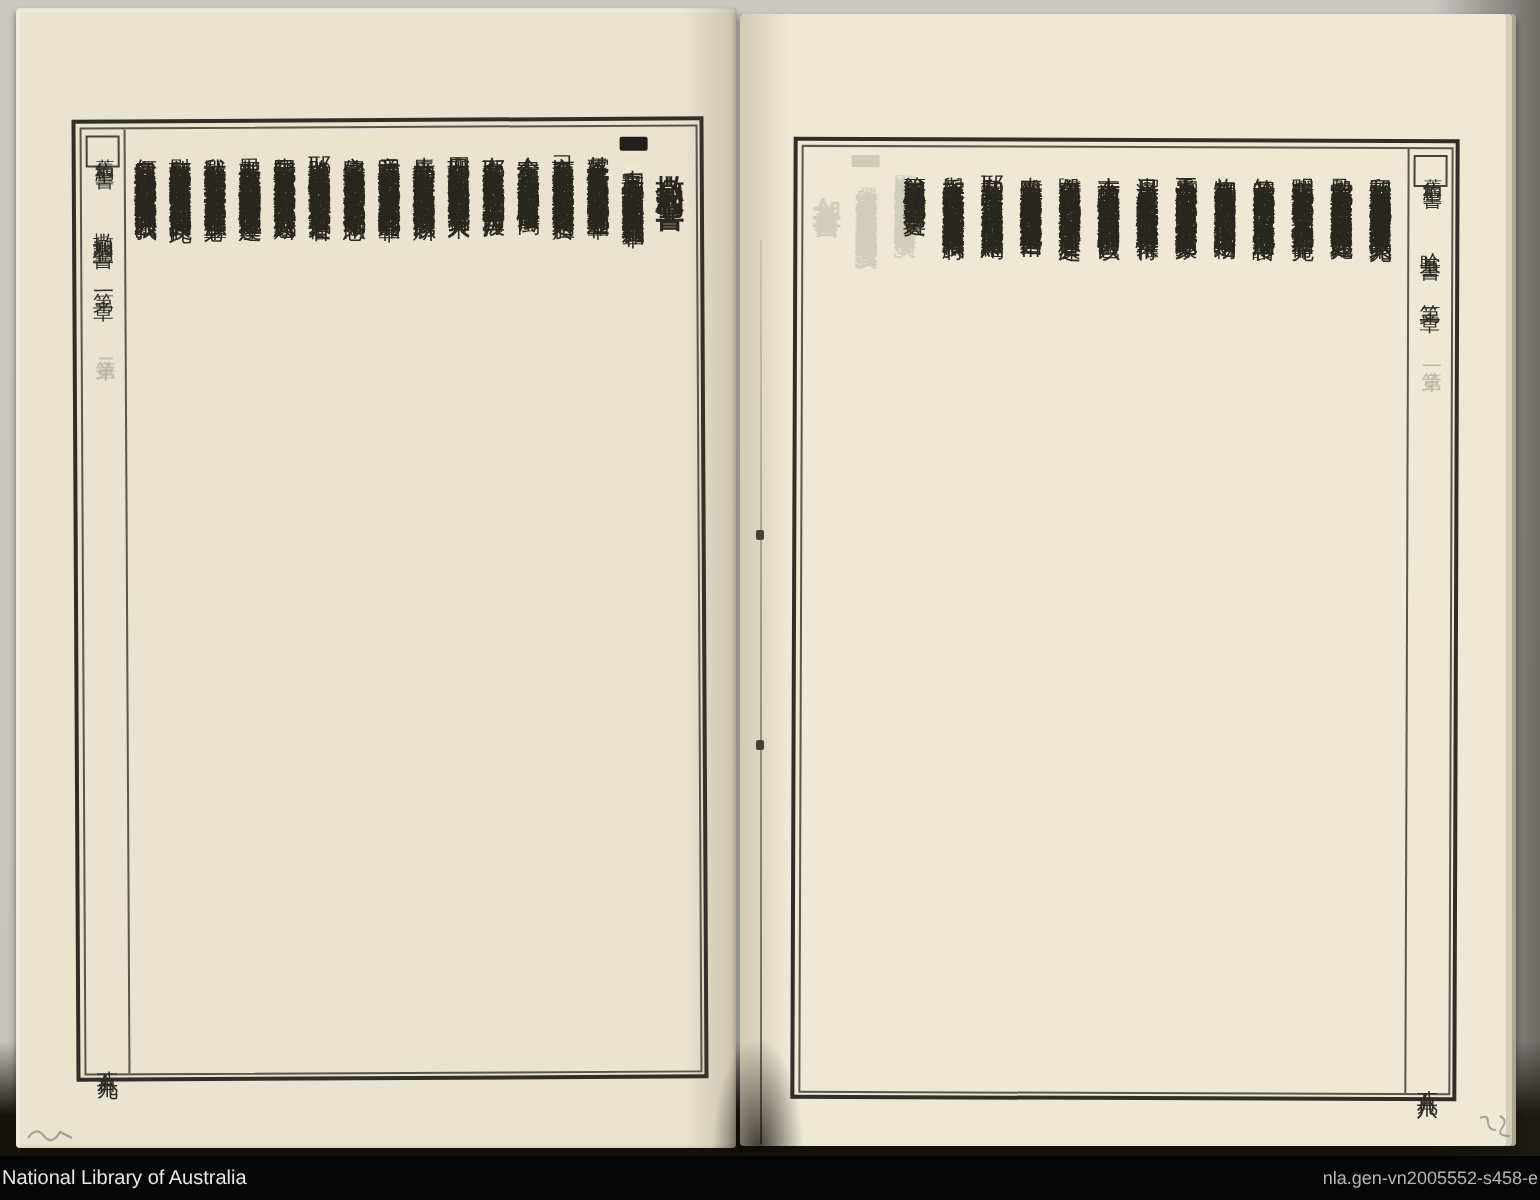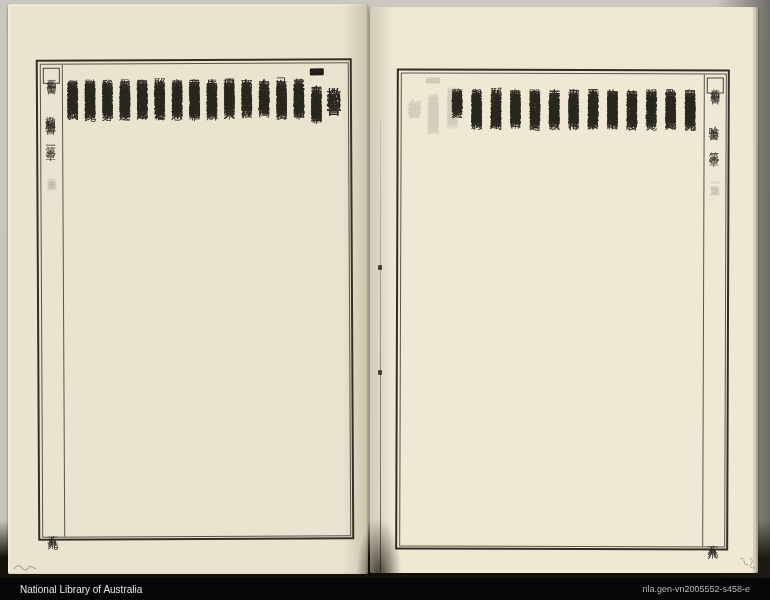--- a/index.html
+++ b/index.html
@@ -55,21 +55,21 @@
     writing-mode:vertical-rl;text-orientation:upright;transform:scaleX(-1);
     opacity:.15;filter:blur(.35px);color:#3a372e;overflow:hidden;}
   .st-title{line-height:19px;font-size:14px;font-weight:600;letter-spacing:3px;text-indent:10px;}
   .st-box{background:#2a2822;color:#efe7d2;padding:2px 0;}
   
   .pencil{position:absolute;z-index:7;opacity:.75;}
   .pencil-left{left:12px;top:561px;}
   .pencil-right{left:737px;top:556px;}
   
   .caption{position:absolute;left:0;right:0;bottom:0;height:22px;background:#060606;
-    display:flex;justify-content:space-between;align-items:center;padding:0 20px;
+    display:flex;justify-content:space-between;align-items:center;padding:0 1px;
     font-family:"Liberation Sans",sans-serif;}
   .caption-left{color:#e6e6e3;font-size:10px;}
   .caption-right{color:#b7b6b0;font-size:9px;}
 </style>
 </head>
 <body>
 
 <div class="screen">
   <div class="photo">
 

